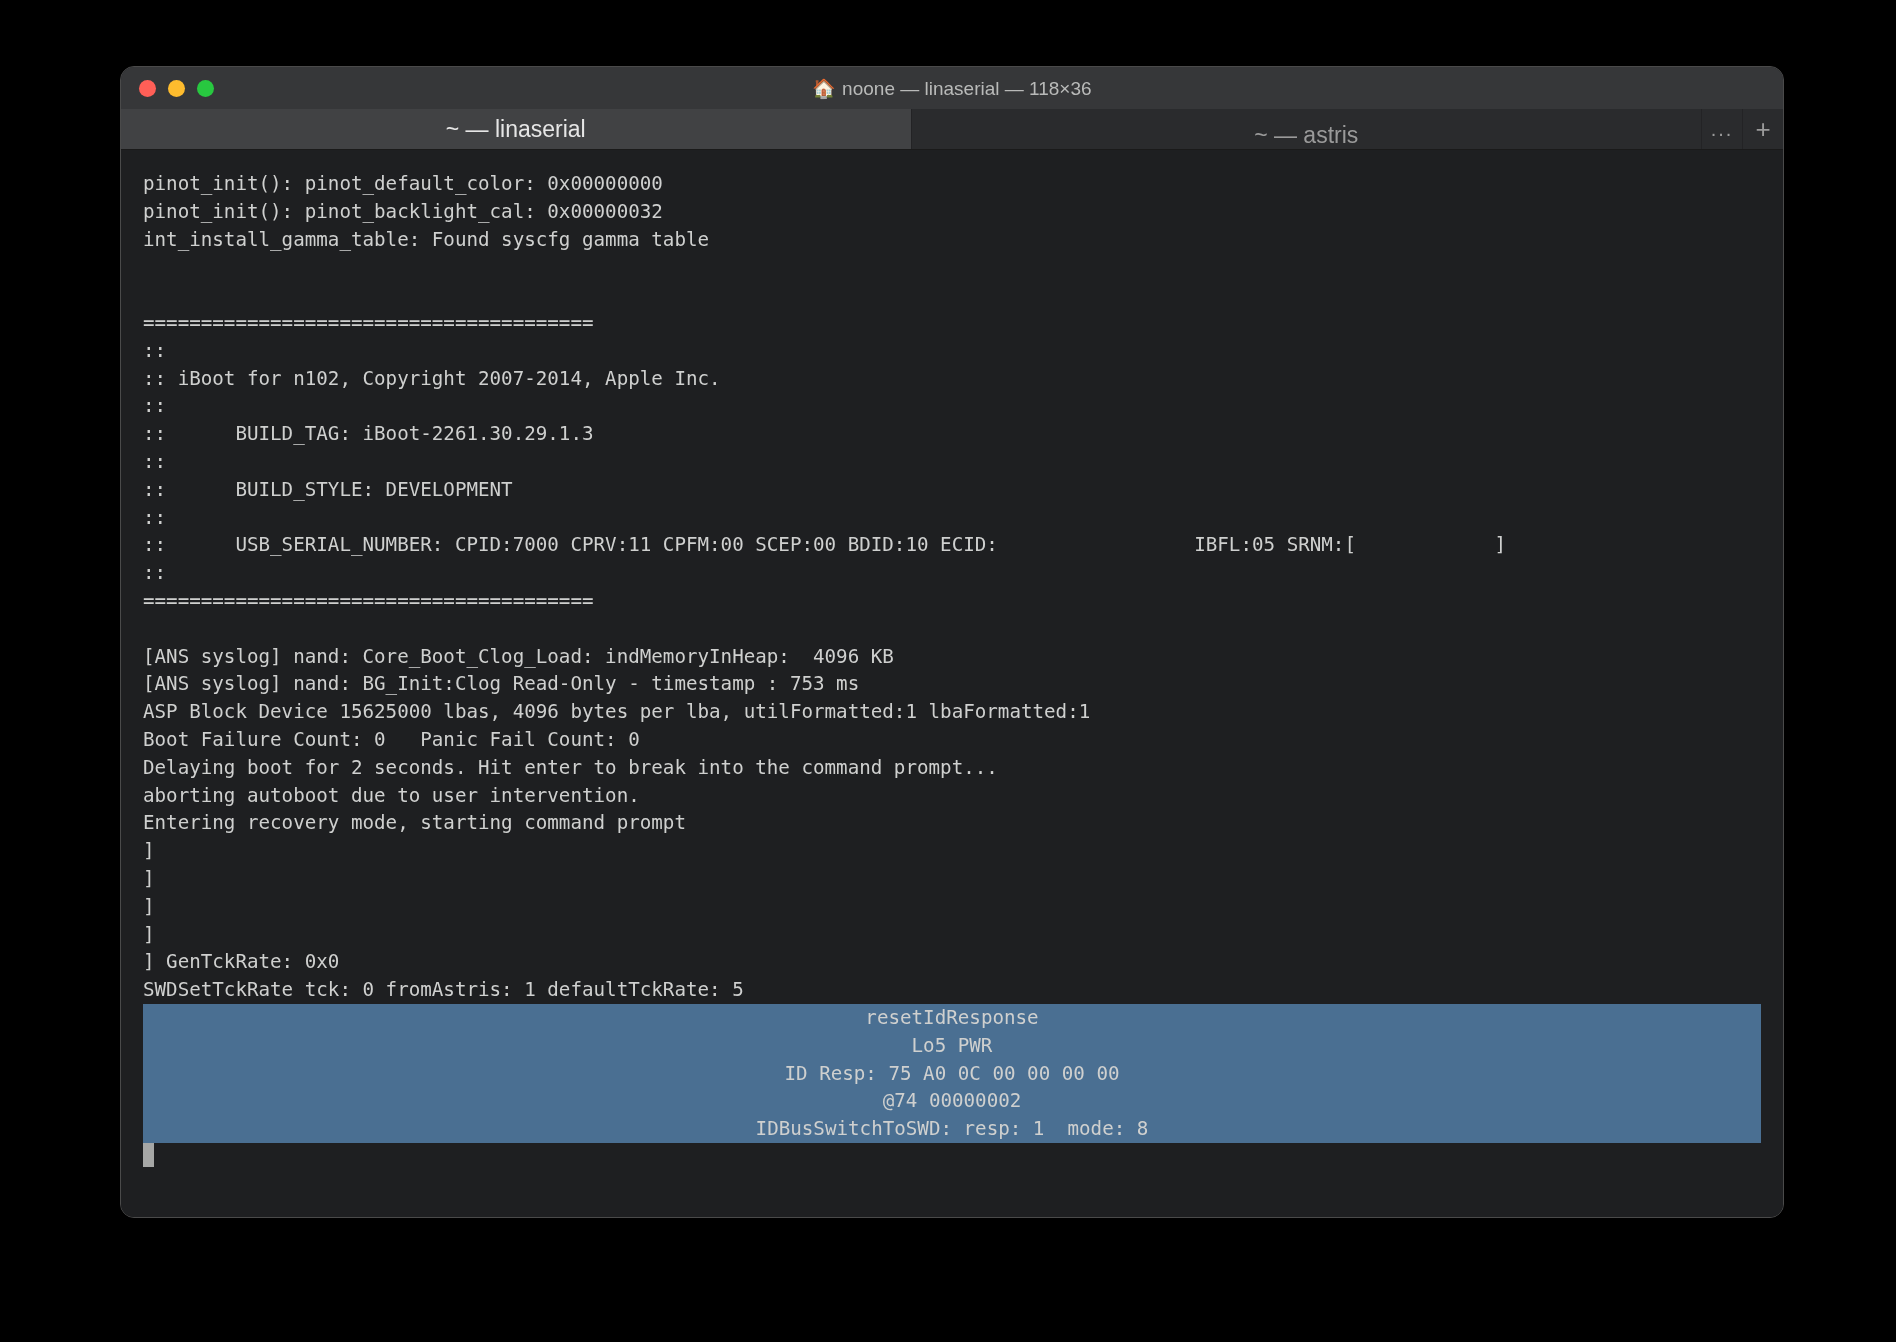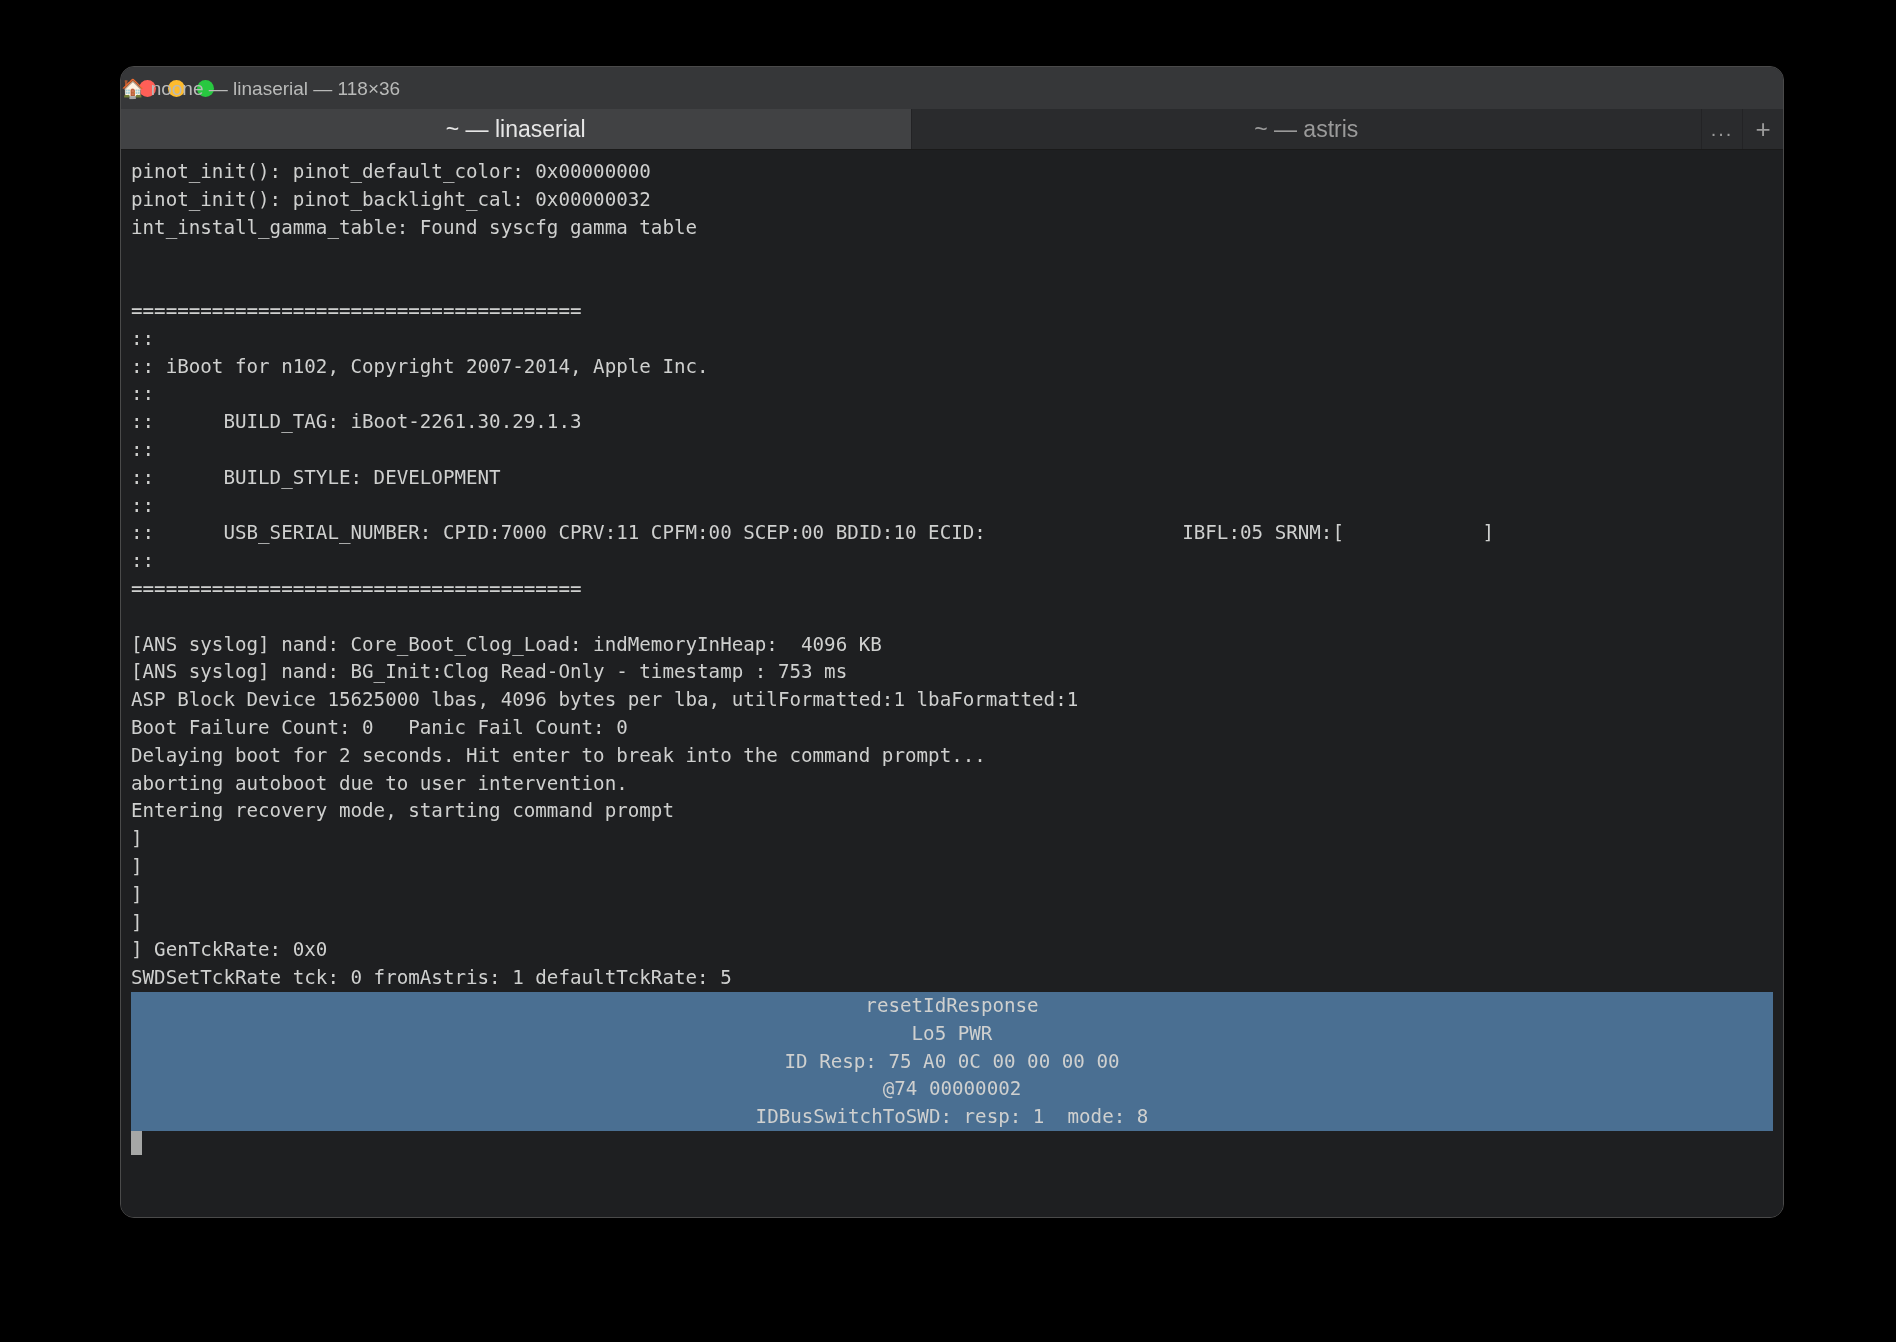--- a/index.html
+++ b/index.html
@@ -37,20 +37,21 @@
   .tl {
     width: 17px; height: 17px;
     border-radius: 50%;
   }
   .tl.red    { background: #ff5f57; }
   .tl.yellow { background: #febc2e; }
   .tl.green  { background: #28c840; }
   .title {
     position: absolute;
     left: 0; right: 0;
+    text-align: center;
     color: #b9bab9;
     font-size: 19px;
     font-weight: 500;
     pointer-events: none;
   }
   .title .house { margin-right: 6px; }
   .tabbar {
     height: 40px;
     display: flex;
     background: #2d2e30;
@@ -66,20 +67,21 @@
     font-size: 23px;
     position: relative;
   }
   .tab.active {
     background: #414244;
     color: #e6e6e6;
   }
   .tab.inactive {
     background: #2a2b2d;
     color: #9a9a9a;
+    align-items: flex-end;
   }
   .tab + .tab { border-left: 1px solid #232325; }
   .tabextras {
     display: flex;
     align-items: center;
     background: #2a2b2d;
   }
   .tabbtn {
     width: 40px; height: 40px;
     display: flex; align-items: center; justify-content: center;
@@ -87,21 +89,21 @@
     font-size: 24px;
     border-left: 1px solid #232325;
   }
   .term {
     flex: 1;
     background: #1e1f21;
     padding: 8px 10px 8px 10px;
     overflow: hidden;
   }
   pre.out {
-    margin: 0;
+    margin: 12px;
     font-family: "SF Mono", Menlo, Consolas, monospace;
     font-size: 19.2px;
     line-height: 27.8px;
     color: #cfd0cf;
     white-space: pre;
   }
   .sel {
     background: #4a6f92;
     color: #cfd0cf;
     display: inline-block;

